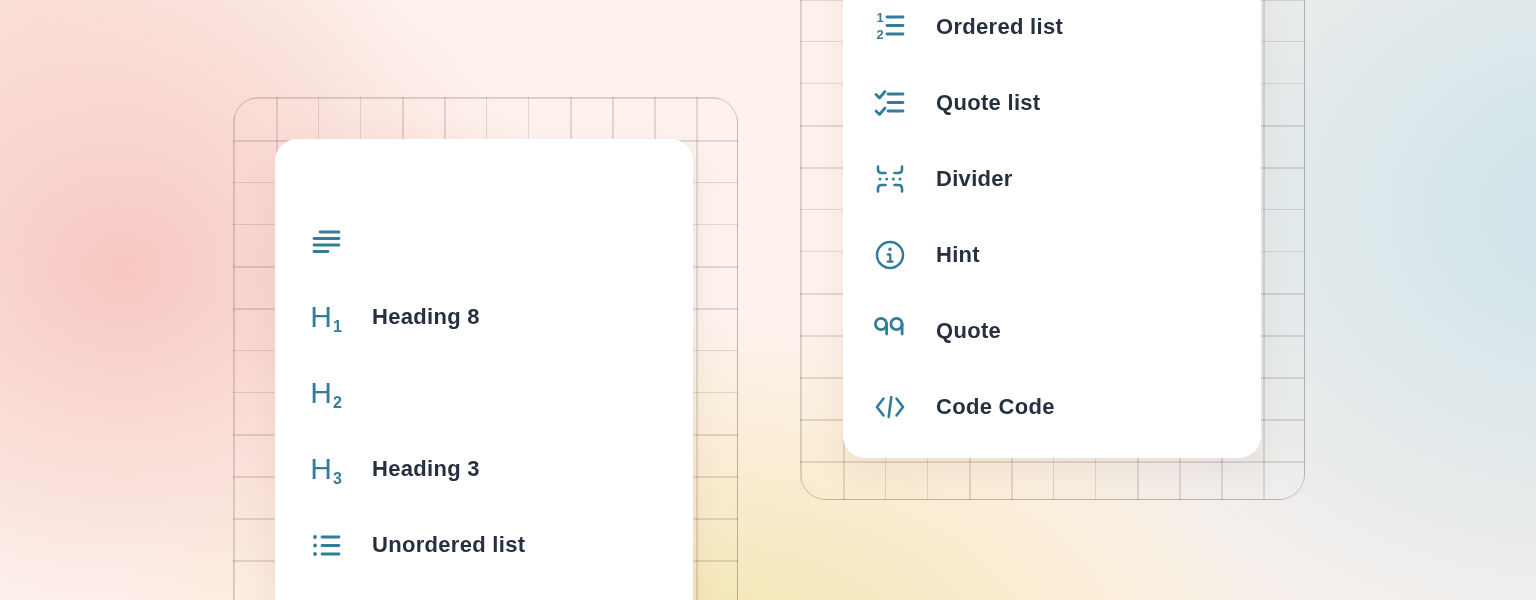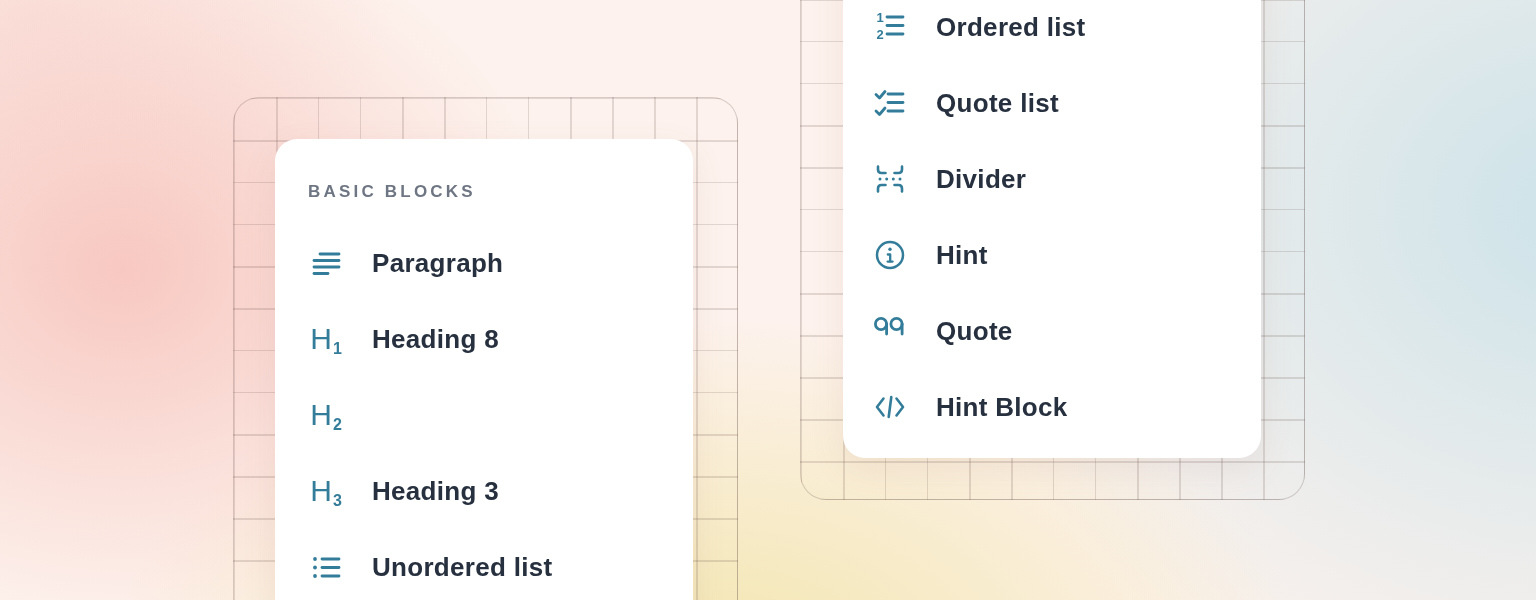--- a/index.html
+++ b/index.html
@@ -43,48 +43,46 @@
   .left-card .rows{ margin-top:22px; }
 
   .menu-item{ display:flex;align-items:center;height:76px;cursor:pointer; }
   .icon-box{
     width:36px;height:36px;flex:0 0 36px;
     display:flex;align-items:center;justify-content:center;
     color:var(--teal);
   }
   .icon-box svg{ display:block; }
   .label{
-    margin-left:28px;font-size:26px;font-weight:700;color:var(--label);
+    margin-left:28px;font-size:22px;font-weight:700;color:var(--label);
     letter-spacing:0.3px;white-space:nowrap;
   }
   .hicon{
     font-size:30px;font-weight:400;color:var(--teal);line-height:1;
     display:inline-flex;align-items:baseline;
   }
   .hicon .sub{ font-size:16px;font-weight:700;margin-left:1px;position:relative;top:5px; }
 </style>
 </head>
 <body>
 
 <div class="grid-panel left"></div>
 <div class="grid-panel right"></div>
 
 <div class="card left-card">
-  <div class="section-title">BASIC BLOCKS</div>
   <div class="rows">
       <div class="menu-item">
     <span class="icon-box">
           <svg width="34" height="34" viewBox="0 0 34 34" fill="none" stroke="currentColor" stroke-width="2.8" stroke-linecap="round" stroke-linejoin="round">
             <line x1="11" y1="8" x2="30" y2="8"></line>
             <line x1="5" y1="14.5" x2="30" y2="14.5"></line>
             <line x1="5" y1="21" x2="30" y2="21"></line>
             <line x1="5" y1="27.5" x2="19" y2="27.5"></line>
           </svg>
         </span>
-    <span class="label">Paragraph</span>
   </div>
       <div class="menu-item">
     <span class="icon-box">
           <span class="hicon">H<span class="sub">1</span></span>
         </span>
     <span class="label">Heading 8</span>
   </div>
       <div class="menu-item">
     <span class="icon-box">
           <span class="hicon">H<span class="sub">2</span></span>
@@ -176,16 +174,16 @@
     <span class="label">Quote</span>
   </div>
       <div class="menu-item">
     <span class="icon-box">
           <svg width="34" height="34" viewBox="0 0 34 34" fill="none" stroke="currentColor" stroke-width="2.6" stroke-linecap="round" stroke-linejoin="round">
             <polyline points="10.5,8.5 4,17 10.5,25.5"></polyline>
             <polyline points="23.5,8.5 30,17 23.5,25.5"></polyline>
             <line x1="18.3" y1="7" x2="15.7" y2="27"></line>
           </svg>
         </span>
-    <span class="label">Hint Block</span>
+    <span class="label">Code Code</span>
   </div>
     </div>
 </div>
 
 </body></html>

